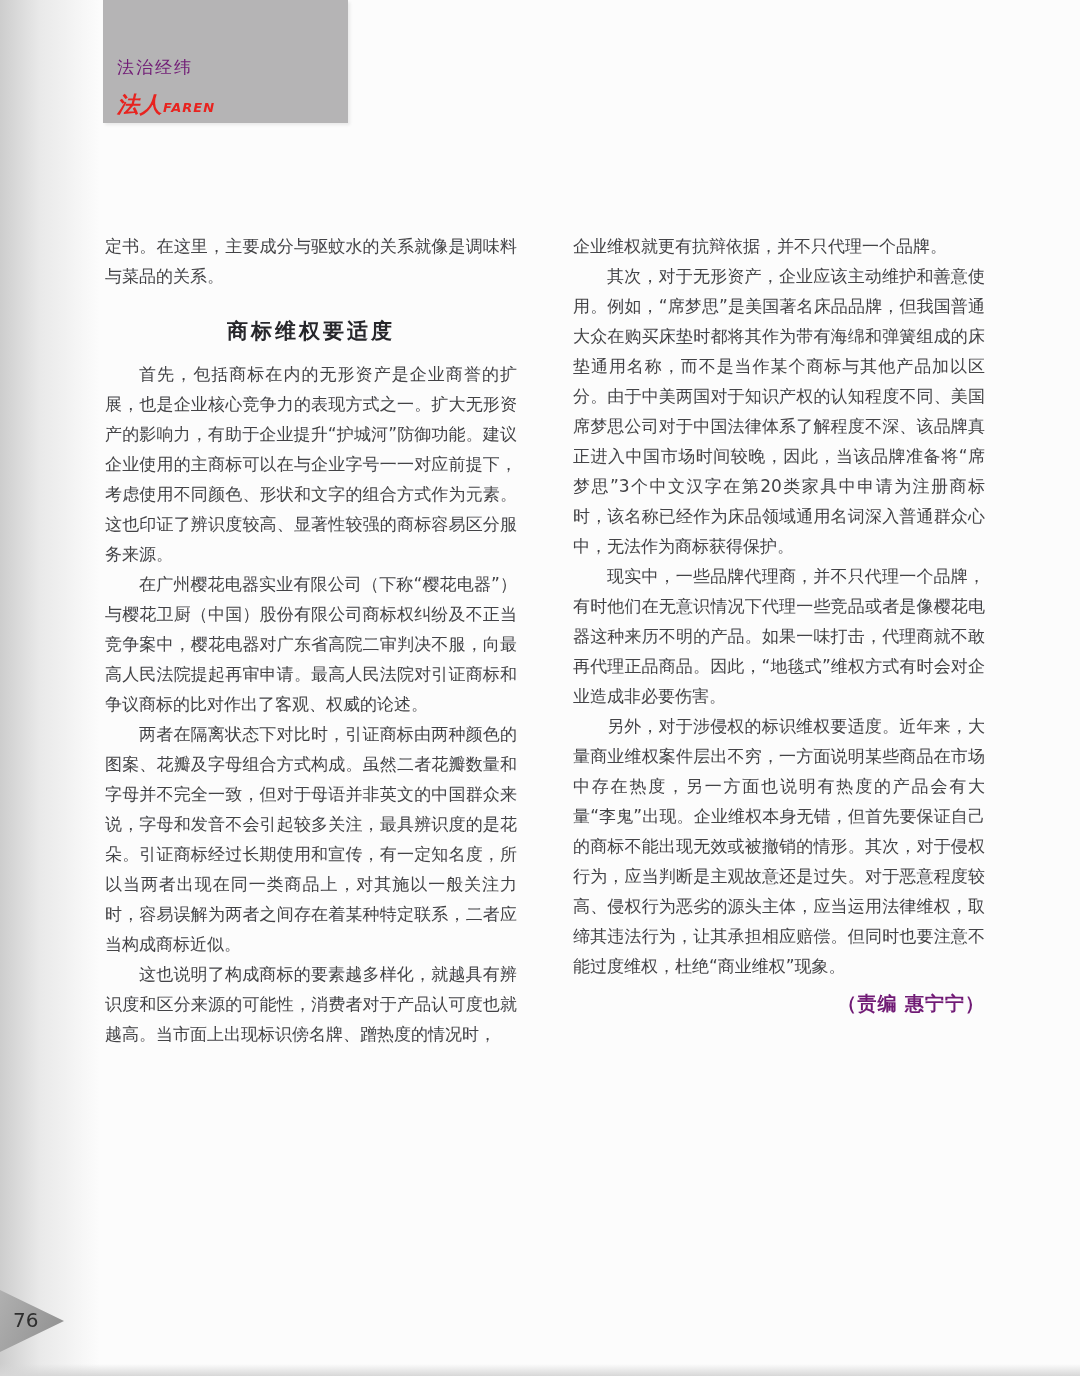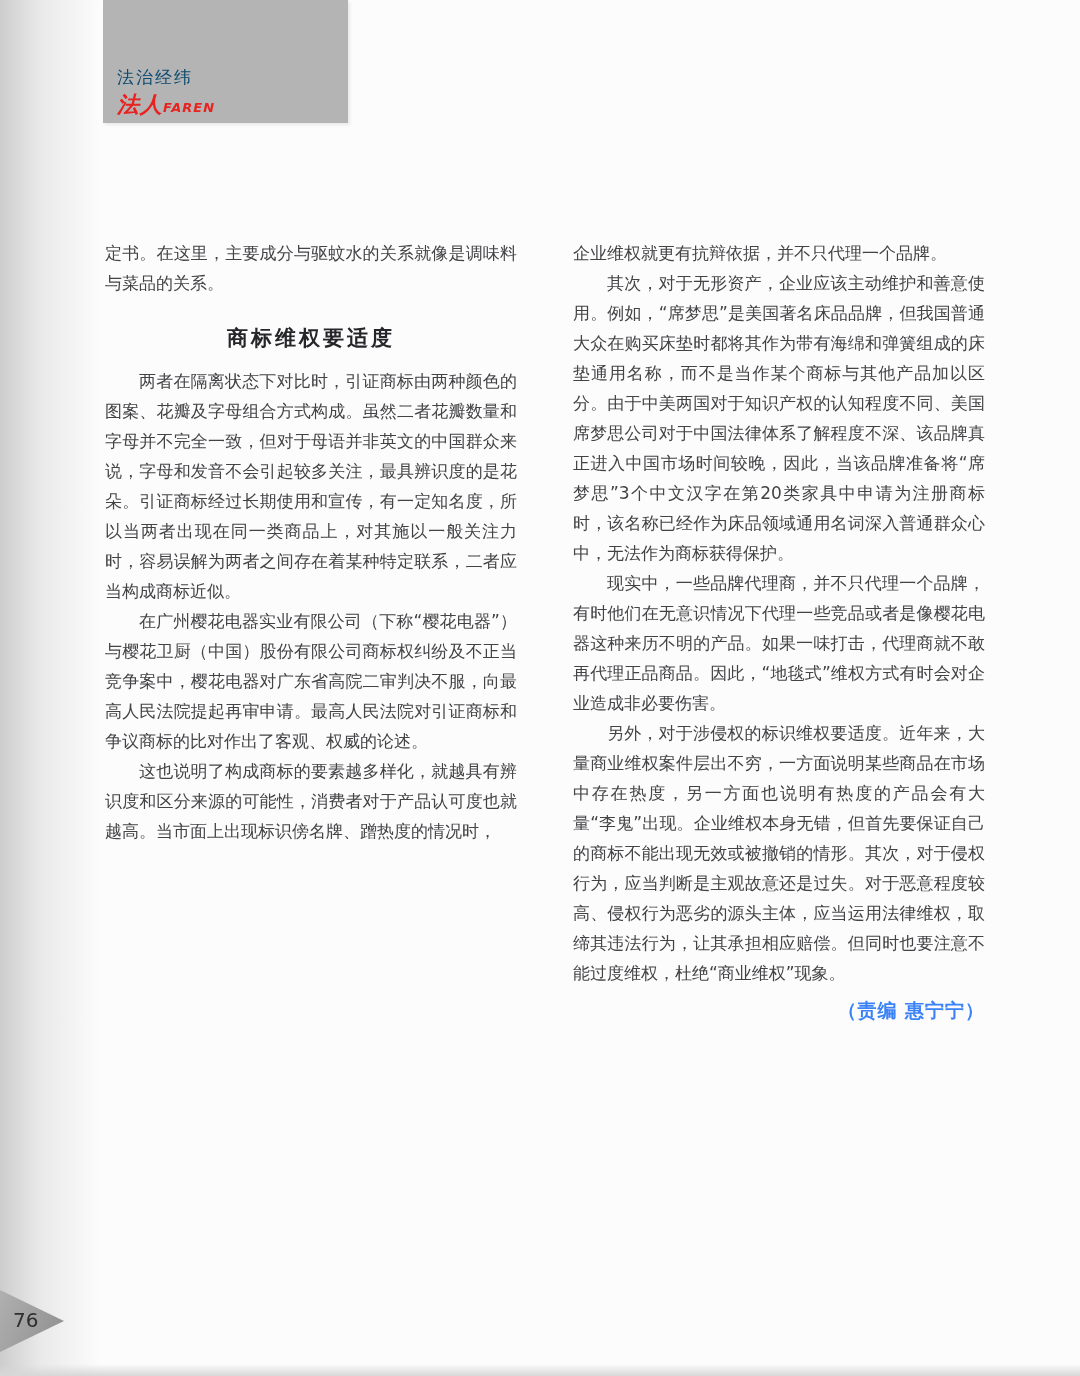--- a/index.html
+++ b/index.html
@@ -24,32 +24,32 @@
     background: linear-gradient(180deg, rgba(210,210,210,0) 0%, #d7d7d7 100%);
     pointer-events: none;
   }
   .header-box {
     position: absolute; left: 103px; top: 0;
     width: 245px; height: 123px;
     background: #b5b4b5;
     box-shadow: 2px 2px 3px rgba(0,0,0,0.08);
   }
   .section-title {
-    position: absolute; left: 14px; top: 66px;
-    font-size: 17px; color: #0c4a6e; letter-spacing: 2px;
+    position: absolute; left: 14px; top: 56px;
+    font-size: 17px; color: #701a75; letter-spacing: 2px;
   }
   .logo {
     position: absolute; left: 14px; top: 90px;
     color: #e8231f; font-weight: bold; font-style: italic;
     white-space: nowrap;
   }
   .logo-cn { font-size: 22px; letter-spacing: 1px; }
   .logo-en { font-size: 13px; letter-spacing: 1px; }
   .columns {
-    position: absolute; left: 105px; top: 238px;
+    position: absolute; left: 105px; top: 231px;
     width: 880px;
     display: flex; gap: 56px;
   }
   .col { width: 420px; }
   .para {
     margin: 0;
     font-size: 17px;
     line-height: 30px;
     color: #434346;
     text-align: justify;
@@ -60,21 +60,21 @@
     font-size: 21px;
     font-weight: bold;
     color: #26262a;
     text-align: center;
     letter-spacing: 3px;
   }
   .credit {
     margin: 10px 0 0;
     font-size: 19px;
     font-weight: bold;
-    color: #3b82f6;
+    color: #701a75;
     text-align: right;
     letter-spacing: 1px;
   }
   .seal {
     display: inline-block;
     width: 19px; height: 20px;
     margin-left: 6px;
     vertical-align: -4px;
     border-radius: 2px;
     background:
@@ -105,22 +105,23 @@
 
   <div class="header-box">
     <div class="section-title">法治经纬</div>
     <div class="logo"><span class="logo-cn">法人</span><span class="logo-en">FAREN</span></div>
   </div>
 
   <div class="columns">
     <div class="col">
         <p class="para">定书。在这里，主要成分与驱蚊水的关系就像是调味料与菜品的关系。</p>
         <h3 class="col-heading">商标维权要适度</h3>
+        <p class="para indent">首先，包括商标在内的无形资产是企业商誉的扩展，也是企业核心竞争力的表现方式之一。扩大无形资产的影响力，有助于企业提升“护城河”防御功能。建议企业使用的主商标可以在与企业字号一一对应前提下，考虑使用不同颜色、形状和文字的组合方式作为元素。这也印证了辨识度较高、显著性较强的商标容易区分服务来源。</p>
+        <p class="para indent">在广州樱花电器实业有限公司（下称“樱花电器”）与樱花卫厨（中国）股份有限公司商标权纠纷及不正当竞争案中，樱花电器对广东省高院二审判决不服，向最高人民法院提起再审申请。最高人民法院对引证商标和争议商标的比对作出了客观、权威的论述。</p>
         <p class="para indent">两者在隔离状态下对比时，引证商标由两种颜色的图案、花瓣及字母组合方式构成。虽然二者花瓣数量和字母并不完全一致，但对于母语并非英文的中国群众来说，字母和发音不会引起较多关注，最具辨识度的是花朵。引证商标经过长期使用和宣传，有一定知名度，所以当两者出现在同一类商品上，对其施以一般关注力时，容易误解为两者之间存在着某种特定联系，二者应当构成商标近似。</p>
-        <p class="para indent">在广州樱花电器实业有限公司（下称“樱花电器”）与樱花卫厨（中国）股份有限公司商标权纠纷及不正当竞争案中，樱花电器对广东省高院二审判决不服，向最高人民法院提起再审申请。最高人民法院对引证商标和争议商标的比对作出了客观、权威的论述。</p>
         <p class="para indent">这也说明了构成商标的要素越多样化，就越具有辨识度和区分来源的可能性，消费者对于产品认可度也就越高。当市面上出现标识傍名牌、蹭热度的情况时，</p>
       </div>
     <div class="col">
         <p class="para">企业维权就更有抗辩依据，并不只代理一个品牌。</p>
         <p class="para indent">其次，对于无形资产，企业应该主动维护和善意使用。例如，“席梦思”是美国著名床品品牌，但我国普通大众在购买床垫时都将其作为带有海绵和弹簧组成的床垫通用名称，而不是当作某个商标与其他产品加以区分。由于中美两国对于知识产权的认知程度不同、美国席梦思公司对于中国法律体系了解程度不深、该品牌真正进入中国市场时间较晚，因此，当该品牌准备将“席梦思”3个中文汉字在第20类家具中申请为注册商标时，该名称已经作为床品领域通用名词深入普通群众心中，无法作为商标获得保护。</p>
         <p class="para indent">现实中，一些品牌代理商，并不只代理一个品牌，有时他们在无意识情况下代理一些竞品或者是像樱花电器这种来历不明的产品。如果一味打击，代理商就不敢再代理正品商品。因此，“地毯式”维权方式有时会对企业造成非必要伤害。</p>
         <p class="para indent">另外，对于涉侵权的标识维权要适度。近年来，大量商业维权案件层出不穷，一方面说明某些商品在市场中存在热度，另一方面也说明有热度的产品会有大量“李鬼”出现。企业维权本身无错，但首先要保证自己的商标不能出现无效或被撤销的情形。其次，对于侵权行为，应当判断是主观故意还是过失。对于恶意程度较高、侵权行为恶劣的源头主体，应当运用法律维权，取缔其违法行为，让其承担相应赔偿。但同时也要注意不能过度维权，杜绝“商业维权”现象。</p>
         <p class="credit">（责编 惠宁宁）</p>
       </div>
   </div>

